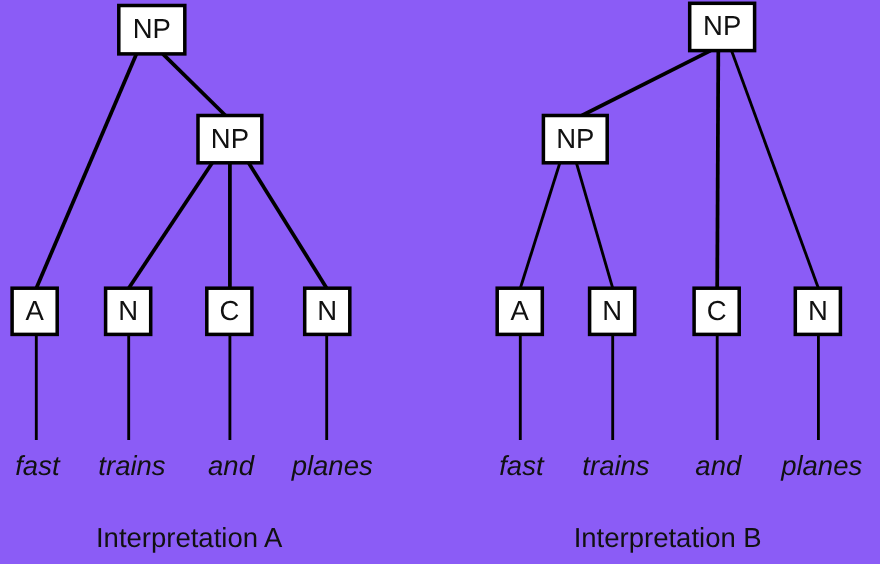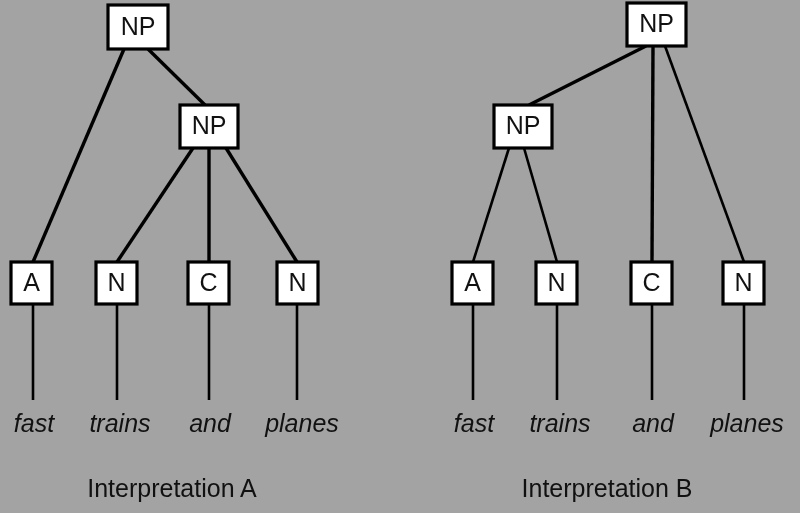--- a/index.html
+++ b/index.html
@@ -11,21 +11,21 @@
   body {
     width: 800px;
     height: 513px;
     overflow: hidden;
     font-family: "Liberation Sans", sans-serif;
   }
   #diagram-root {
     position: relative;
     width: 800px;
     height: 513px;
-    background: #a3a3a3;
+    background: #8b5cf6;
   }
   svg.tree-canvas {
     position: absolute;
     top: 0;
     left: 0;
     width: 800px;
     height: 513px;
     display: block;
   }
   .node-box {

